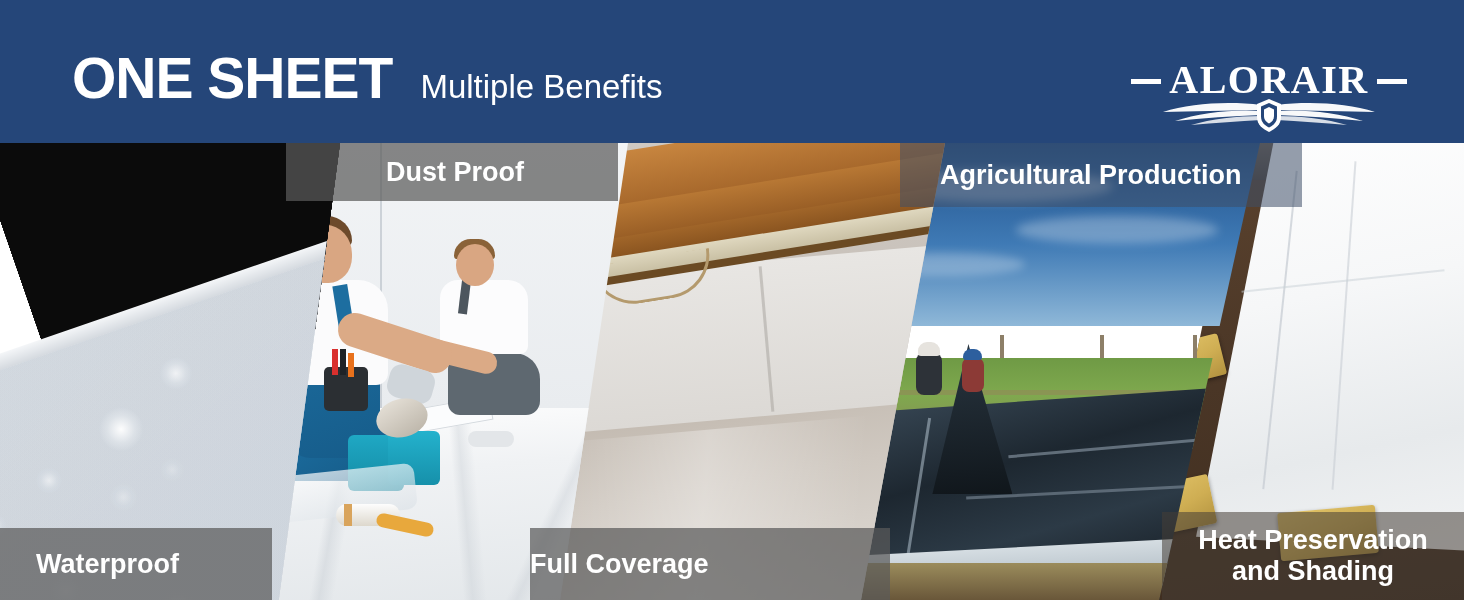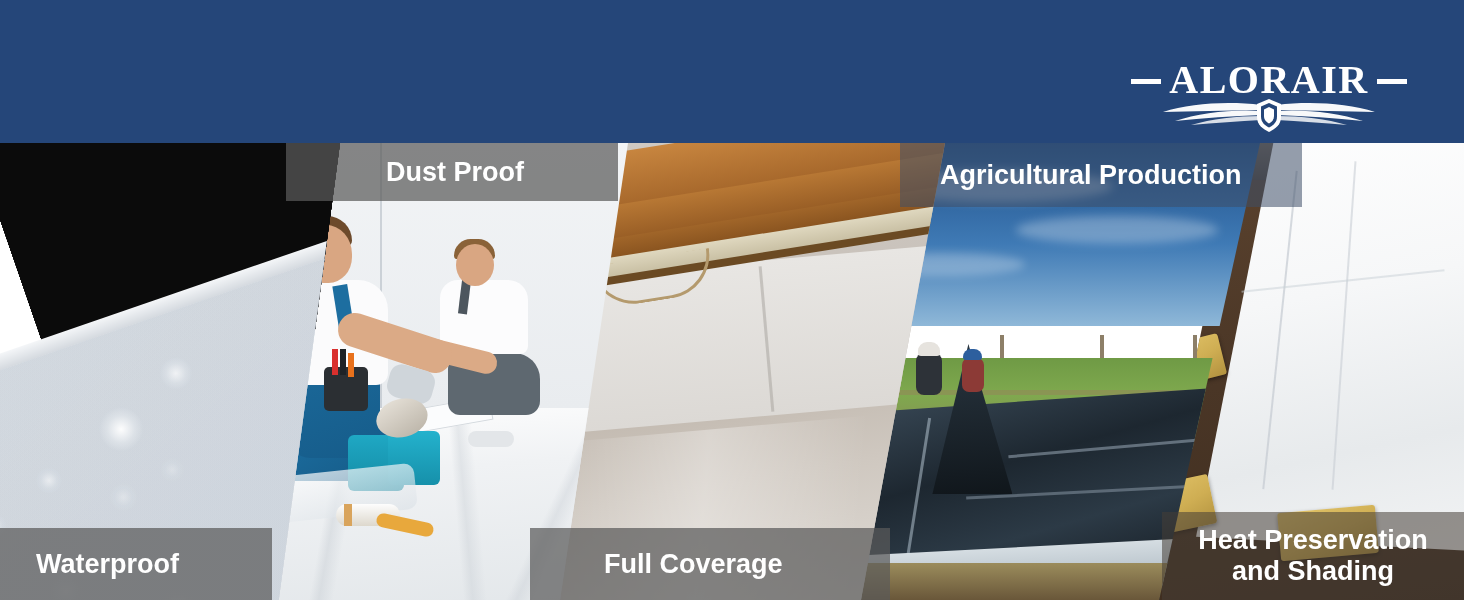--- a/index.html
+++ b/index.html
@@ -204,32 +204,36 @@
   }
   .label-band.bottom { bottom:0; }
   .label-band.top { top:0; }
   .label-text {
     color:#ffffff; font-size:27px; font-weight:bold; line-height:1.14;
     font-family:"Liberation Sans", sans-serif; white-space:pre-line;
   }
 
   .lb-waterproof { left:0;    width:272px; height:72px; padding-left:36px; z-index:20; }
   .lb-dustproof  { left:286px; width:332px; height:58px; padding-left:100px; z-index:20; }
-  .lb-fullcov    { left:530px; width:360px; height:72px; padding-left:74px; z-index:20; }
+  .lb-fullcov    { left:530px; width:360px; height:72px; z-index:20; }
   .lb-agri       { left:900px; width:402px; height:64px; padding-left:40px; z-index:20;
                    background:rgba(62,78,104,.55); }
   .lb-heat       { left:1162px; width:302px; height:88px; z-index:20;
                    background:rgba(70,62,54,.55); justify-content:center; text-align:center;align-items:center; }
 </style>
 </head>
 <body>
 
 <div class="banner">
 
   <div class="header">
+    <div class="header-title-wrap">
+      <span class="title-main">ONE SHEET</span>
+      <span class="title-sub">Multiple Benefits</span>
+    </div>
 
     <div class="logo">
       <svg viewBox="0 0 280 78" xmlns="http://www.w3.org/2000/svg" aria-hidden="true">
 
         <rect x="2" y="24" width="30" height="5" fill="#ffffff"></rect>
         <rect x="248" y="24" width="30" height="5" fill="#ffffff"></rect>
 
         <text x="140" y="38" text-anchor="middle" fill="#ffffff" font-family="Liberation Serif, serif" font-size="40" font-weight="bold" letter-spacing="1.5">ALORAIR</text>
 
         <g fill="#ffffff" opacity="0.97">

